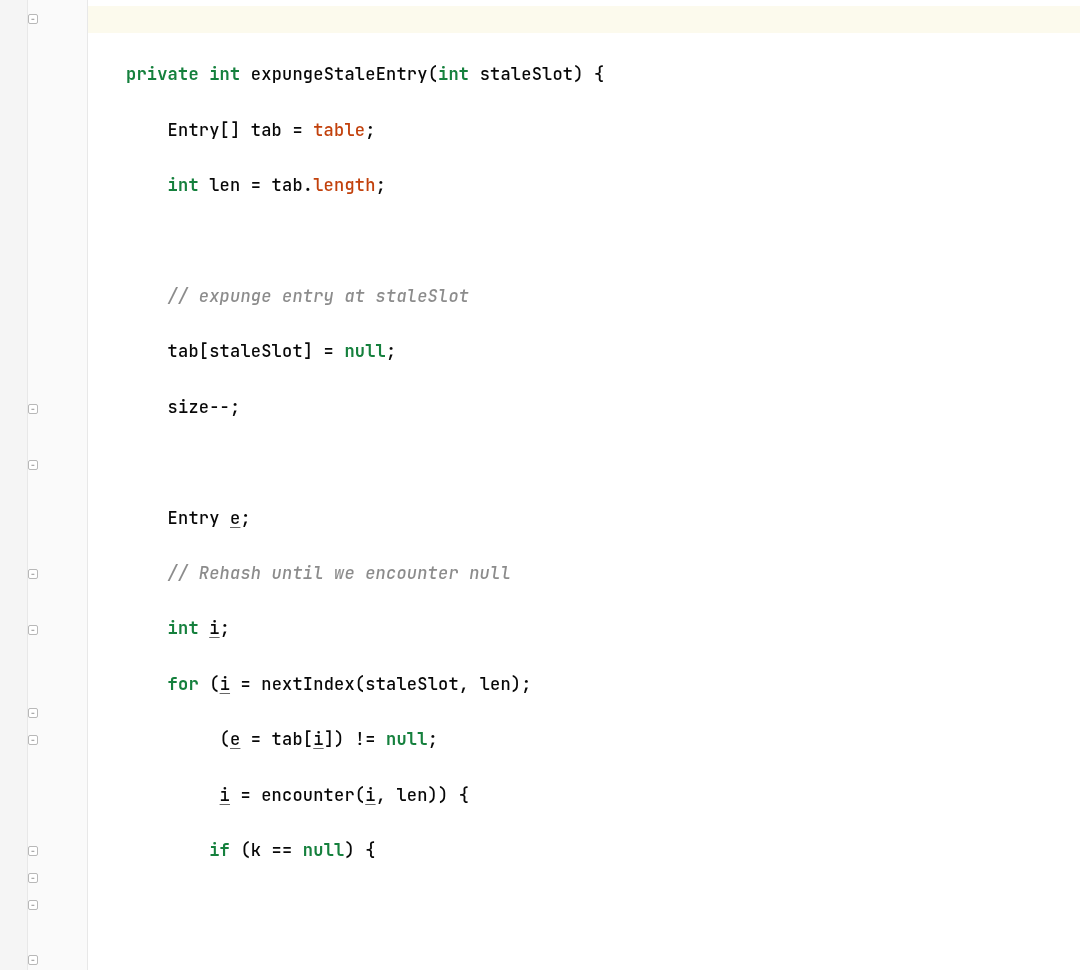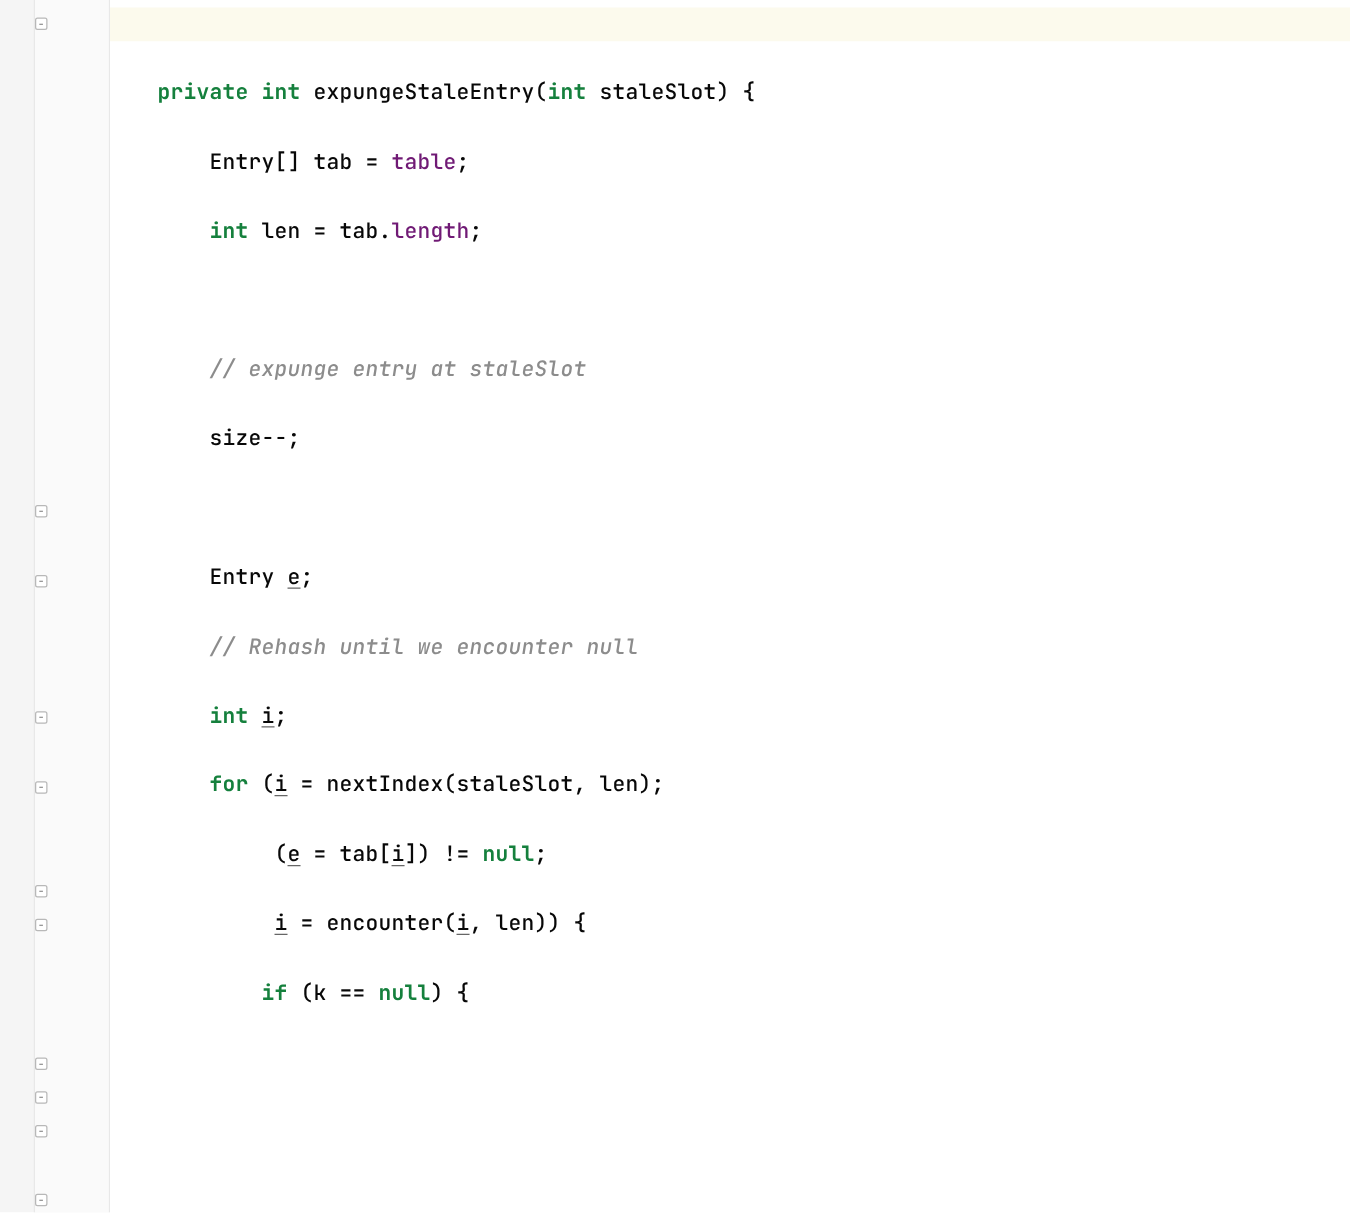--- a/index.html
+++ b/index.html
@@ -63,21 +63,21 @@
   .hl-line-bg {
     position: absolute;
     left: 0;
     top: 6px;
     right: 0;
     height: 27px;
     background: #fcfaed;
     z-index: -1;
   }
   .kw { color: #15803d; font-weight: 600; }
-  .field { color: #701a75; }
+  .field { color: #c2410c; }
   .cmt { color: #8C8C8C; font-style: italic; }
   .var-u { text-decoration: underline; text-decoration-color: #666; text-underline-offset: 3px; }
 </style>
 </head>
 <body>
 
 <div class="editor">
   <div class="gutter">
     <div class="gutter-inner"></div>
     <div id="fold-container">
@@ -94,20 +94,21 @@
         <div class="fold-marker" style="top: 955px;"></div>
       </div>
   </div>
   <div class="code-area">
     <div class="hl-line-bg"></div>
 <div><span class="kw">private</span> <span class="kw">int</span> <span>expungeStaleEntry</span>(<span class="kw">int</span> <span>staleSlot</span><span>) {</span></div>
 <div>    <span>Entry[] tab = </span><span class="field">table</span><span>;</span></div>
 <div>    <span class="kw">int</span><span> len = tab.</span><span class="field">length</span><span>;</span></div>
 <div> </div>
 <div>    <span class="cmt">// expunge entry at staleSlot</span></div>
+<div>    <span>tab[staleSlot] = </span><span class="kw">null</span><span>;</span></div>
 <div>    <span>size--;</span></div>
 <div> </div>
 <div>    <span>Entry </span><span class="var-u">e</span><span>;</span></div>
 <div>    <span class="cmt">// Rehash until we encounter null</span></div>
 <div>    <span class="kw">int</span><span> </span><span class="var-u">i</span><span>;</span></div>
 <div>    <span class="kw">for</span><span> (</span><span class="var-u">i</span><span> = nextIndex(staleSlot, len);</span></div>
 <div>         <span>(</span><span class="var-u">e</span><span> = tab[</span><span class="var-u">i</span><span>]) != </span><span class="kw">null</span><span>;</span></div>
 <div>         <span class="var-u">i</span><span> = encounter(</span><span class="var-u">i</span><span>, len)) {</span></div>
 <div>        <span class="kw">if</span><span> (k == </span><span class="kw">null</span><span>) {</span></div>
 

